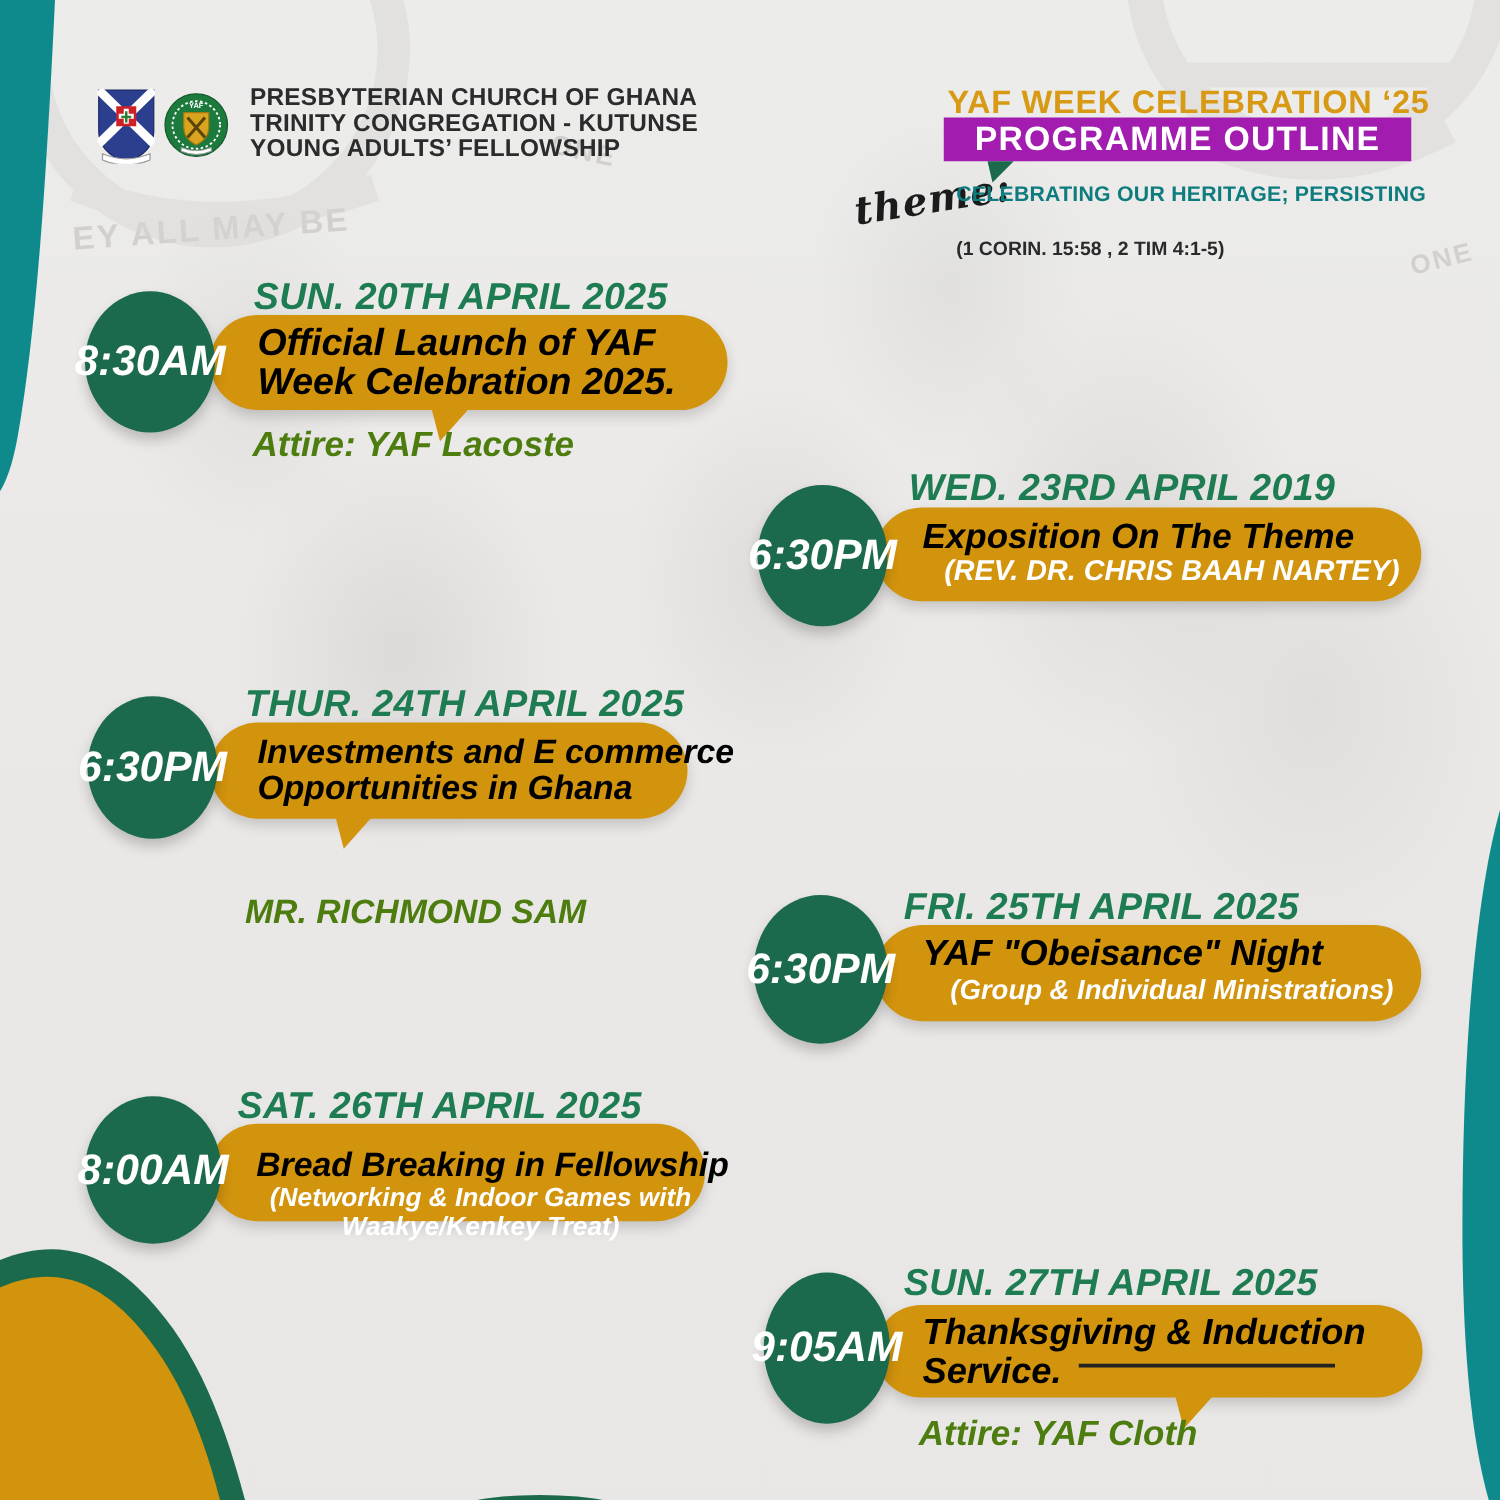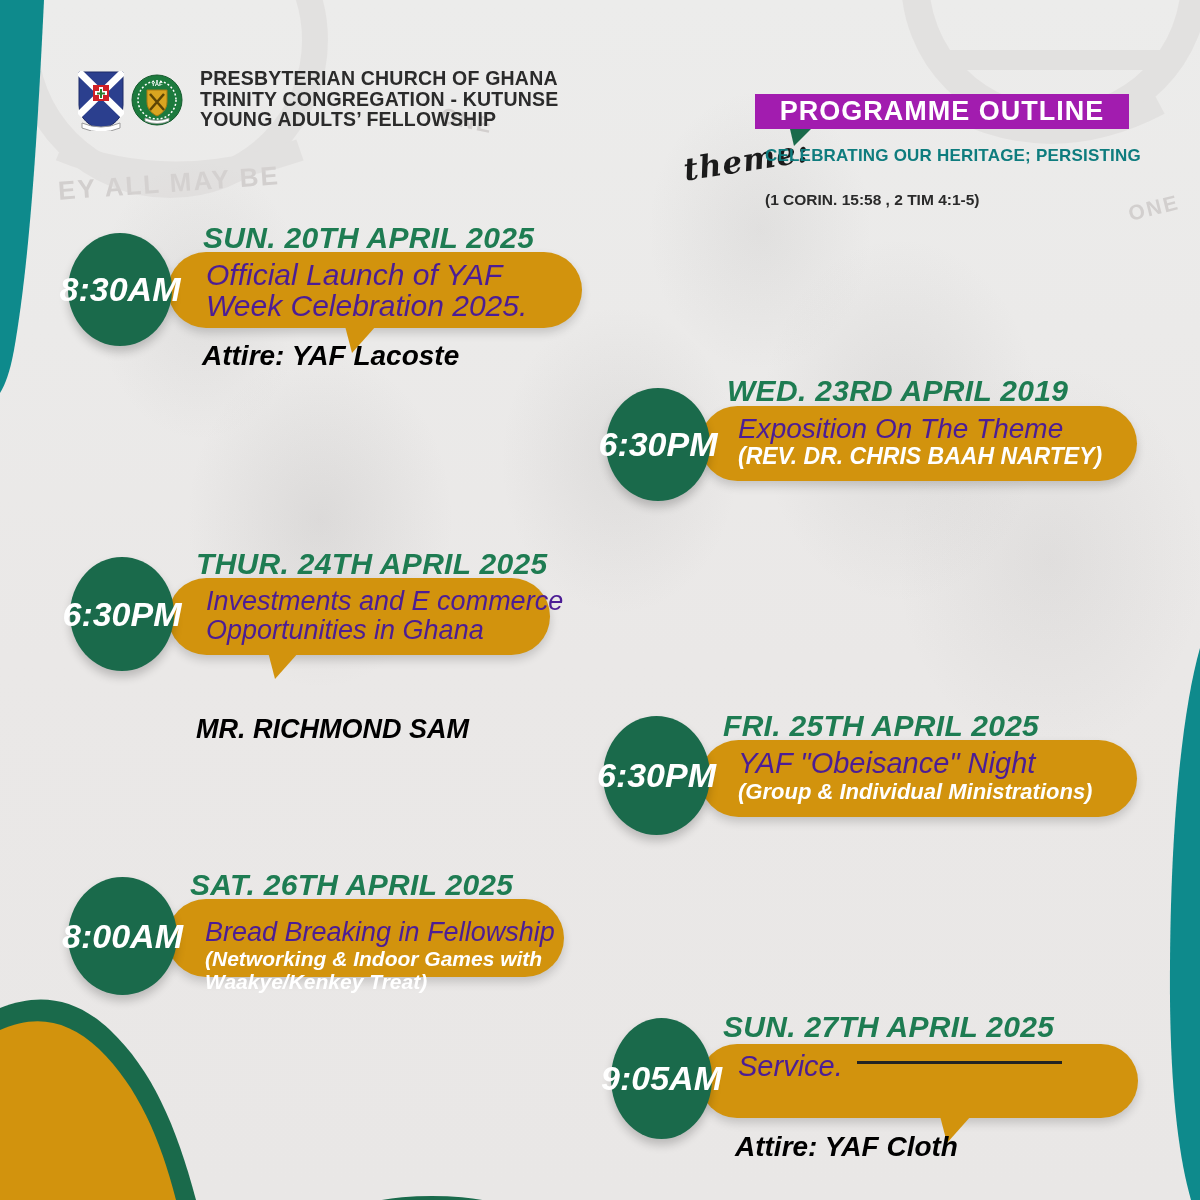--- a/index.html
+++ b/index.html
@@ -39,29 +39,29 @@
   .script{position:absolute;left:683px;top:142px;font-family:"DejaVu Serif",serif;
       font-style:italic;font-weight:700;font-size:31px;color:#1b1b1b;transform:rotate(-9deg);letter-spacing:1px;}
   .theme-line{position:absolute;left:765px;color:#0e7c7e;font-weight:800;font-size:17px;letter-spacing:.2px;}
   .scripture{position:absolute;left:765px;top:191px;color:#2a2a2a;font-weight:800;font-size:15.5px;}
 
   
   .date{position:absolute;font-style:italic;font-weight:900;font-size:30px;
       color:#1e7c52;letter-spacing:.3px;white-space:nowrap;}
   .pill{position:absolute;background:#d2930d;border-radius:40px;box-sizing:border-box;
       padding:7px 0 0 38px;box-shadow:0 5px 10px rgba(0,0,0,.16);}
-  .t1,.t2{font-style:italic;font-weight:400;font-size:29px;line-height:31px;color:#4c1d95;white-space:nowrap;}
-  .s1,.s2{font-style:italic;font-weight:800;font-size:23px;line-height:25px;color:#ffffff;white-space:nowrap;}
+  .t1,.t2{font-style:italic;font-weight:700;font-size:29px;line-height:31px;color:#000000;white-space:nowrap;}
+  .s1,.s2{font-style:italic;font-weight:800;font-size:23px;line-height:25px;color:#ffffff;white-space:nowrap;text-align:center;}
   .circle{position:absolute;background:#1a6a4b;border-radius:50%;color:#fff;
       display:flex;flex-direction:row;align-items:center;justify-content:center;
       font-style:italic;font-weight:800;font-size:34px;line-height:33px;
       box-shadow:0 6px 10px rgba(0,0,0,.2);text-align:center;}
   .tail{position:absolute;width:0;height:0;
       border-top:27px solid #d2930d;border-right:24px solid transparent;border-left:7px solid transparent;}
-  .note{position:absolute;font-style:italic;font-weight:800;font-size:28px;color:#000000;white-space:nowrap;}
+  .note{position:absolute;font-style:italic;font-weight:800;font-size:28px;color:#4d7c0f;white-space:nowrap;}
   .rule{display:inline-block;width:205px;border-top:3px solid #232323;margin-left:14px;
       vertical-align:middle;transform:translateY(-6px);}
 </style>
 </head>
 <body>
 
 <div class="poster">
 
   <div class="photo-fade"></div>
 
@@ -103,20 +103,21 @@
       <path d="M19 20 L33 36 M33 20 L19 36" stroke="#5c4405" stroke-width="2.5"></path>
       <path d="M14 44 Q26 49 38 44 L38 47 Q26 52 14 47 Z" fill="#ffffff" stroke="#9a9a9a" stroke-width=".8"></path>
     </svg>
 
     <div class="org">
       <div>PRESBYTERIAN CHURCH OF GHANA</div>
       <div>TRINITY CONGREGATION - KUTUNSE</div>
       <div>YOUNG ADULTS’ FELLOWSHIP</div>
     </div>
 
+    <div class="gold-title">YAF WEEK CELEBRATION ‘25</div>
     <div class="banner">PROGRAMME OUTLINE</div>
     <div class="banner-tail"></div>
     <div class="script">theme:</div>
     <div class="theme-line" style="top:146px;">CELEBRATING OUR HERITAGE; PERSISTING</div>
     <div class="scripture">(1 CORIN. 15:58 , 2 TIM 4:1-5)</div>
 
     <section>
       <div class="date" style="left:203px;top:221px;">SUN. 20TH APRIL 2025</div>
       <div class="pill" style="left:168px;top:252px;width:414px;height:76px;">
         <div class="t1" style="font-size:30px;">Official Launch of YAF</div>
@@ -177,20 +178,21 @@
       </div>
       <div class="circle" style="left:68px;top:877px;width:109px;height:118px;">
         <div>8:00</div>
         <div>AM</div>
       </div>
     </section>
 
     <section>
       <div class="date" style="left:723px;top:1010px;">SUN. 27TH APRIL 2025</div>
       <div class="pill" style="left:700px;top:1044px;width:438px;height:74px;">
+        <div class="t1">Thanksgiving &amp; Induction</div>
         <div class="t2"><span>Service.</span><span class="rule"></span></div>
       </div>
       <div class="tail" style="left:940px;top:1116px;"></div>
       <div class="circle" style="left:611px;top:1018px;width:101px;height:121px;">
         <div>9:05</div>
         <div>AM</div>
       </div>
       <div class="note" style="left:735px;top:1131px;">Attire: YAF Cloth</div>
     </section>
 

